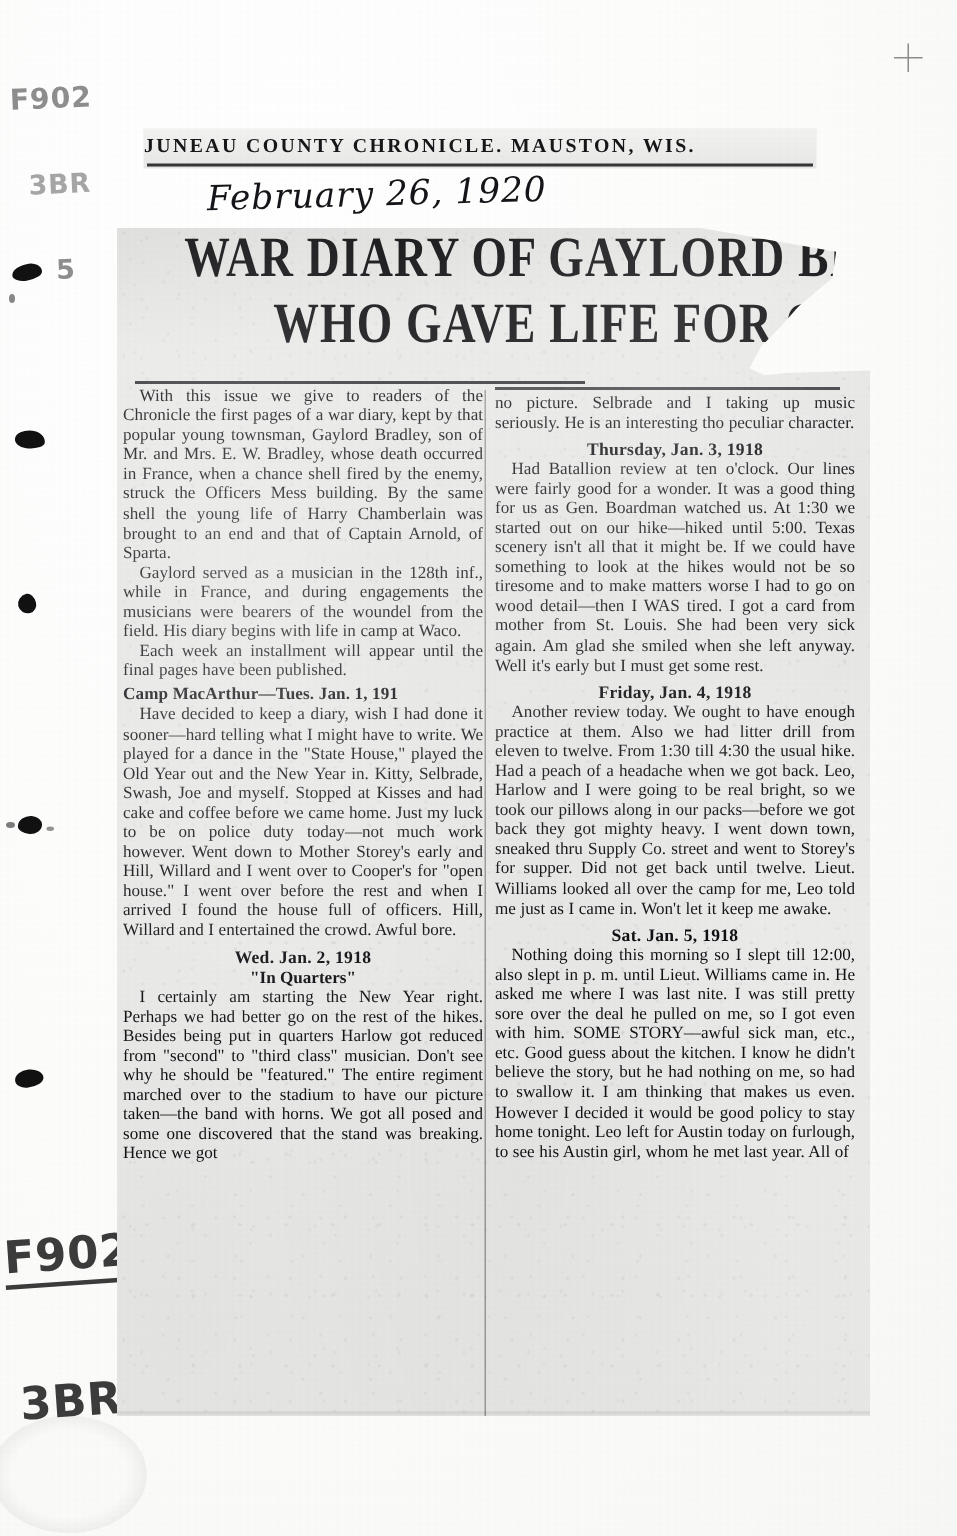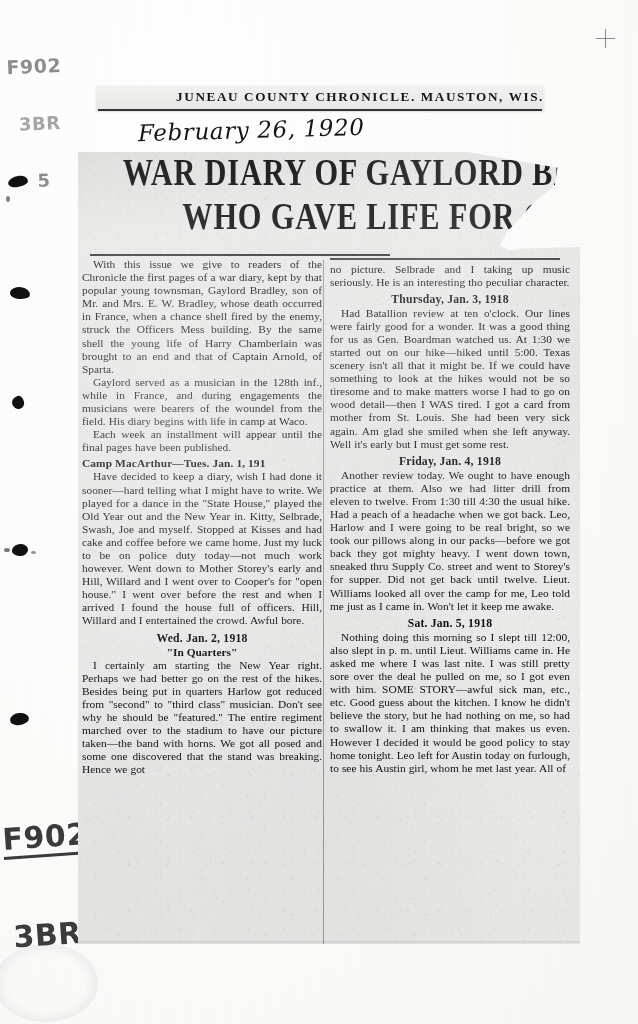--- a/index.html
+++ b/index.html
@@ -117,21 +117,21 @@
     top: 86px;
     width: 448px;
     height: 26px;
     background: linear-gradient(180deg, #f2f2f0 0%, #ececeb 60%, #e6e6e4 100%);
     box-shadow: 0 0 0 .5px rgba(0,0,0,.05);
   }
   .masthead-text {
     position: absolute;
     left: 0; right: 0;
     top: 3px;
-    text-align: right;
+    text-align: left;
     font-family: "Liberation Serif", serif;
     font-weight: 700;
     font-size: 13.2px;
     letter-spacing: 1.6px;
     color: #17171a;
     white-space: nowrap;
   }
   .masthead-rule {
     position: absolute;
     left: 2px; right: 2px;

